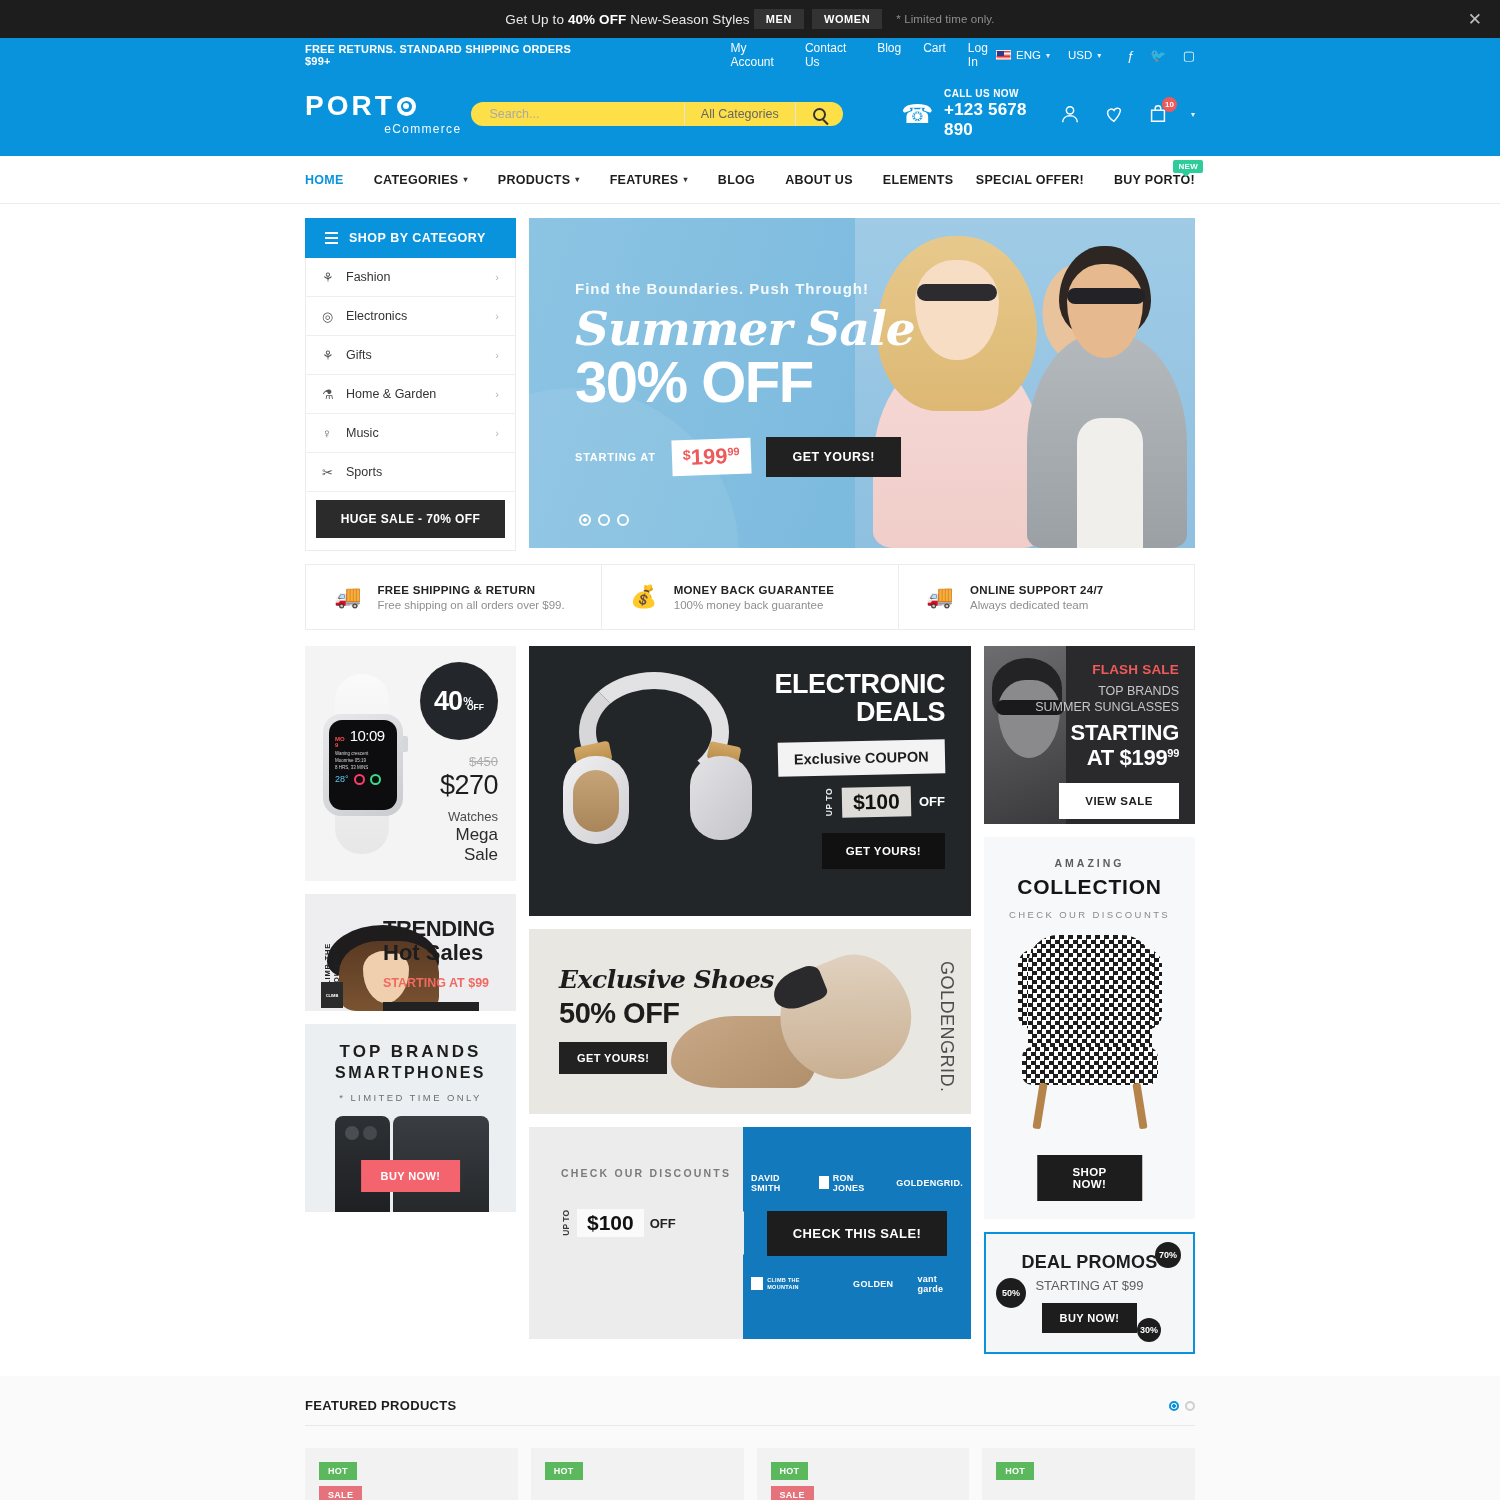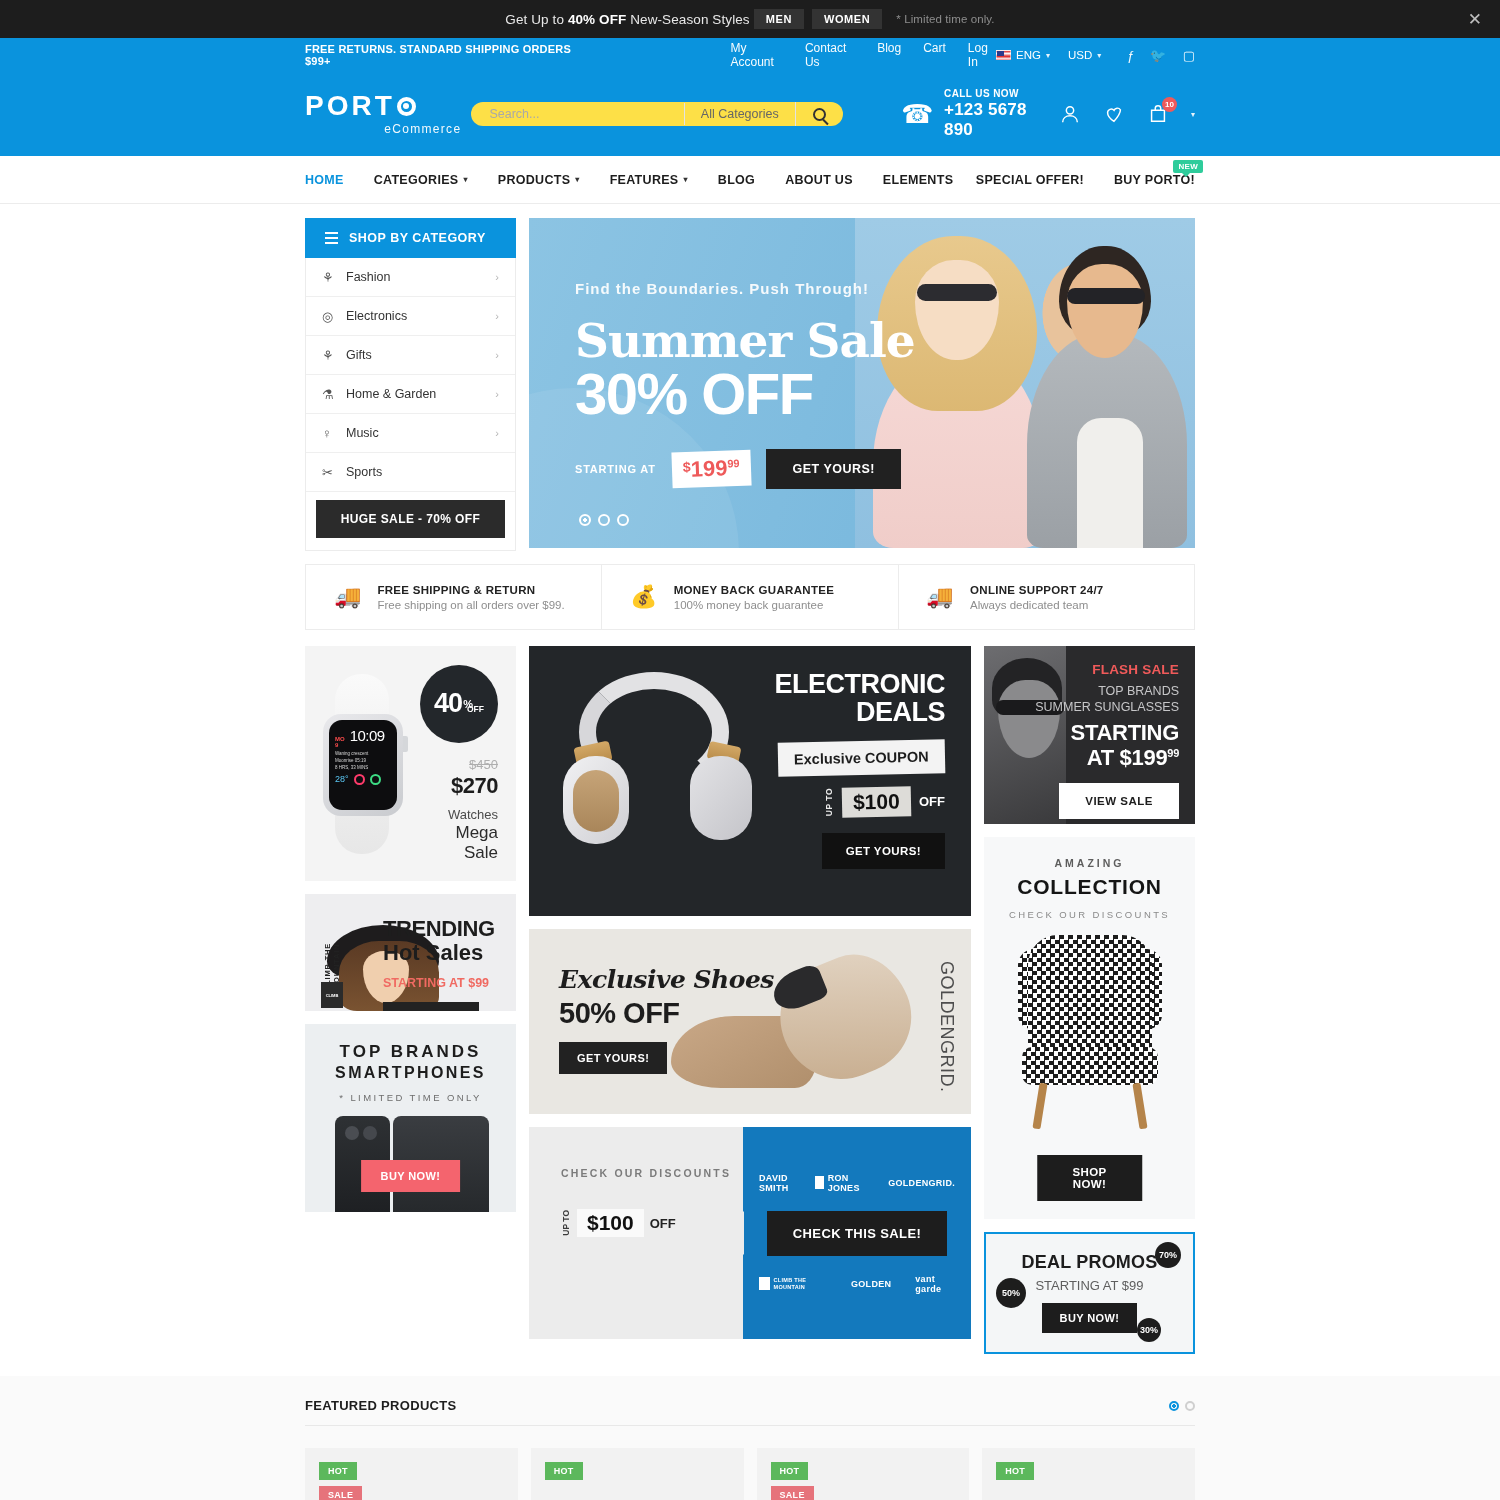--- a/index.html
+++ b/index.html
@@ -154,22 +154,22 @@
     flex: 1; height: 330px; position: relative; overflow: hidden;
     background: linear-gradient(110deg,#8cc4e3 0%,#7fbcdf 45%,#6fb2da 100%);
   }
   .hero-circle {
     position: absolute; left: -120px; bottom: -170px; width: 330px; height: 330px;
     border-radius: 50%; background: rgba(255,255,255,.08);
   }
   .hero-txt { position: absolute; left: 46px; top: 62px; color: #fff; }
   .hero-kicker { font-size: 15px; font-weight: 600; letter-spacing: 1px; opacity: .92; }
   .hero-script {
-    font-family: "DejaVu Serif", serif; font-weight: 700;
-    font-size: 47px; margin-top: 16px; letter-spacing: -1px;
+    font-family: "DejaVu Serif", serif; font-style: italic; font-weight: 700;
+    font-size: 47px; margin-top: 4px; letter-spacing: -1px;
   }
   .hero-big { font-size: 58px; font-weight: 800; line-height: .95; margin-top: -2px; letter-spacing: -1.5px; }
   .hero-cta { display: flex; align-items: center; gap: 16px; margin-top: 28px; }
   .starting { font-size: 11px; font-weight: 700; letter-spacing: .8px; }
   .price-tag {
     background: #fff; color: #ee5a5a; padding: 5px 11px; font-weight: 800;
     font-size: 22px; transform: rotate(-2deg); display: flex; align-items: flex-start;
   }
   .price-tag sup { font-size: 11px; font-weight: 800; margin-top: 2px; }
   .price-tag .cur { font-size: 14px; margin-top: 2px; }
@@ -278,21 +278,21 @@
   }
   .watch-right { flex: 1; padding-right: 18px; text-align: right; }
   .circ40 {
     width: 78px; height: 78px; border-radius: 50%; background: #23272b; color: #fff;
     display: flex; align-items: center; justify-content: center; margin: 0 0 0 auto;
   }
   .c40n { font-size: 27px; font-weight: 800; letter-spacing: -1px; }
   .c40s { font-size: 11px; font-weight: 800; margin-left: 1px; }
   .c40off { font-size: 8.5px; font-weight: 700; display: block; margin-top: 11px; margin-left: -6px; }
   .old-p { color: #aeaeae; font-size: 13px; text-decoration: line-through; margin-top: 14px; }
-  .new-p { font-size: 22px; font-weight: 700; color: #1d1d1d; margin-top: 1px; letter-spacing: -.5px; }
+  .new-p { font-size: 27px; font-weight: 400; color: #1d1d1d; margin-top: 1px; letter-spacing: -.5px; }
   .wt-1 { font-size: 13px; color: #4b4b4b; margin-top: 8px; }
   .wt-2 { font-size: 17px; color: #2b2b2b; margin-top: 1px; }
 
   
   .trend-bn { height: 117px; background: #eeeef0; position: relative; }
   .trend-side {
     position:absolute; left: 18px; top: 28px; writing-mode: vertical-rl;
     transform: rotate(180deg); font-size: 7.5px; font-weight: 800; letter-spacing: .8px;
     line-height: 1.25; color: #222; text-align: center;
   }
@@ -430,21 +430,21 @@
   .mb-amt { background: #fafafa; font-size: 21px; font-weight: 800; padding: 2px 10px; color: #111; }
   .mb-off { font-size: 13px; font-weight: 700; color: #222; }
   .mb-arrow {
     position:absolute; right: -1px; top: 50%; transform: translateY(-50%);
     border: 22px solid transparent; border-right-color: #ececec; border-left: 0; z-index: 2;
   }
   .mb-right {
     width: 228px; flex: 0 0 228px; background: #1379bd; position: relative;
     display: flex; flex-direction: column; align-items: center; justify-content: center; gap: 18px;
   }
-  .logo-row { display: flex; align-items: center; justify-content: center; gap: 24px; width: 100%; padding: 0 16px; }
+  .logo-row { display: flex; align-items: center; justify-content: center; gap: 24px; width: 100%; padding: 0 8px; }
   .lg { color: #fff; font-size: 9px; font-weight: 800; letter-spacing: .3px; display: flex; align-items: center; gap: 4px; }
   .lg .sq { width: 13px; height: 13px; background: #fff; display: inline-block; }
   .lg small { font-size: 5.5px; font-weight: 700; line-height: 1.15; }
   .mb-btn {
     background: #1d1d1d; color: #fff; font-size: 13px; font-weight: 700;
     padding: 15px 0; width: 180px; text-align: center; letter-spacing: .4px; cursor: pointer;
   }
 
   
   .flash-bn { height: 178px; background: #2a2a2c; position: relative; }

